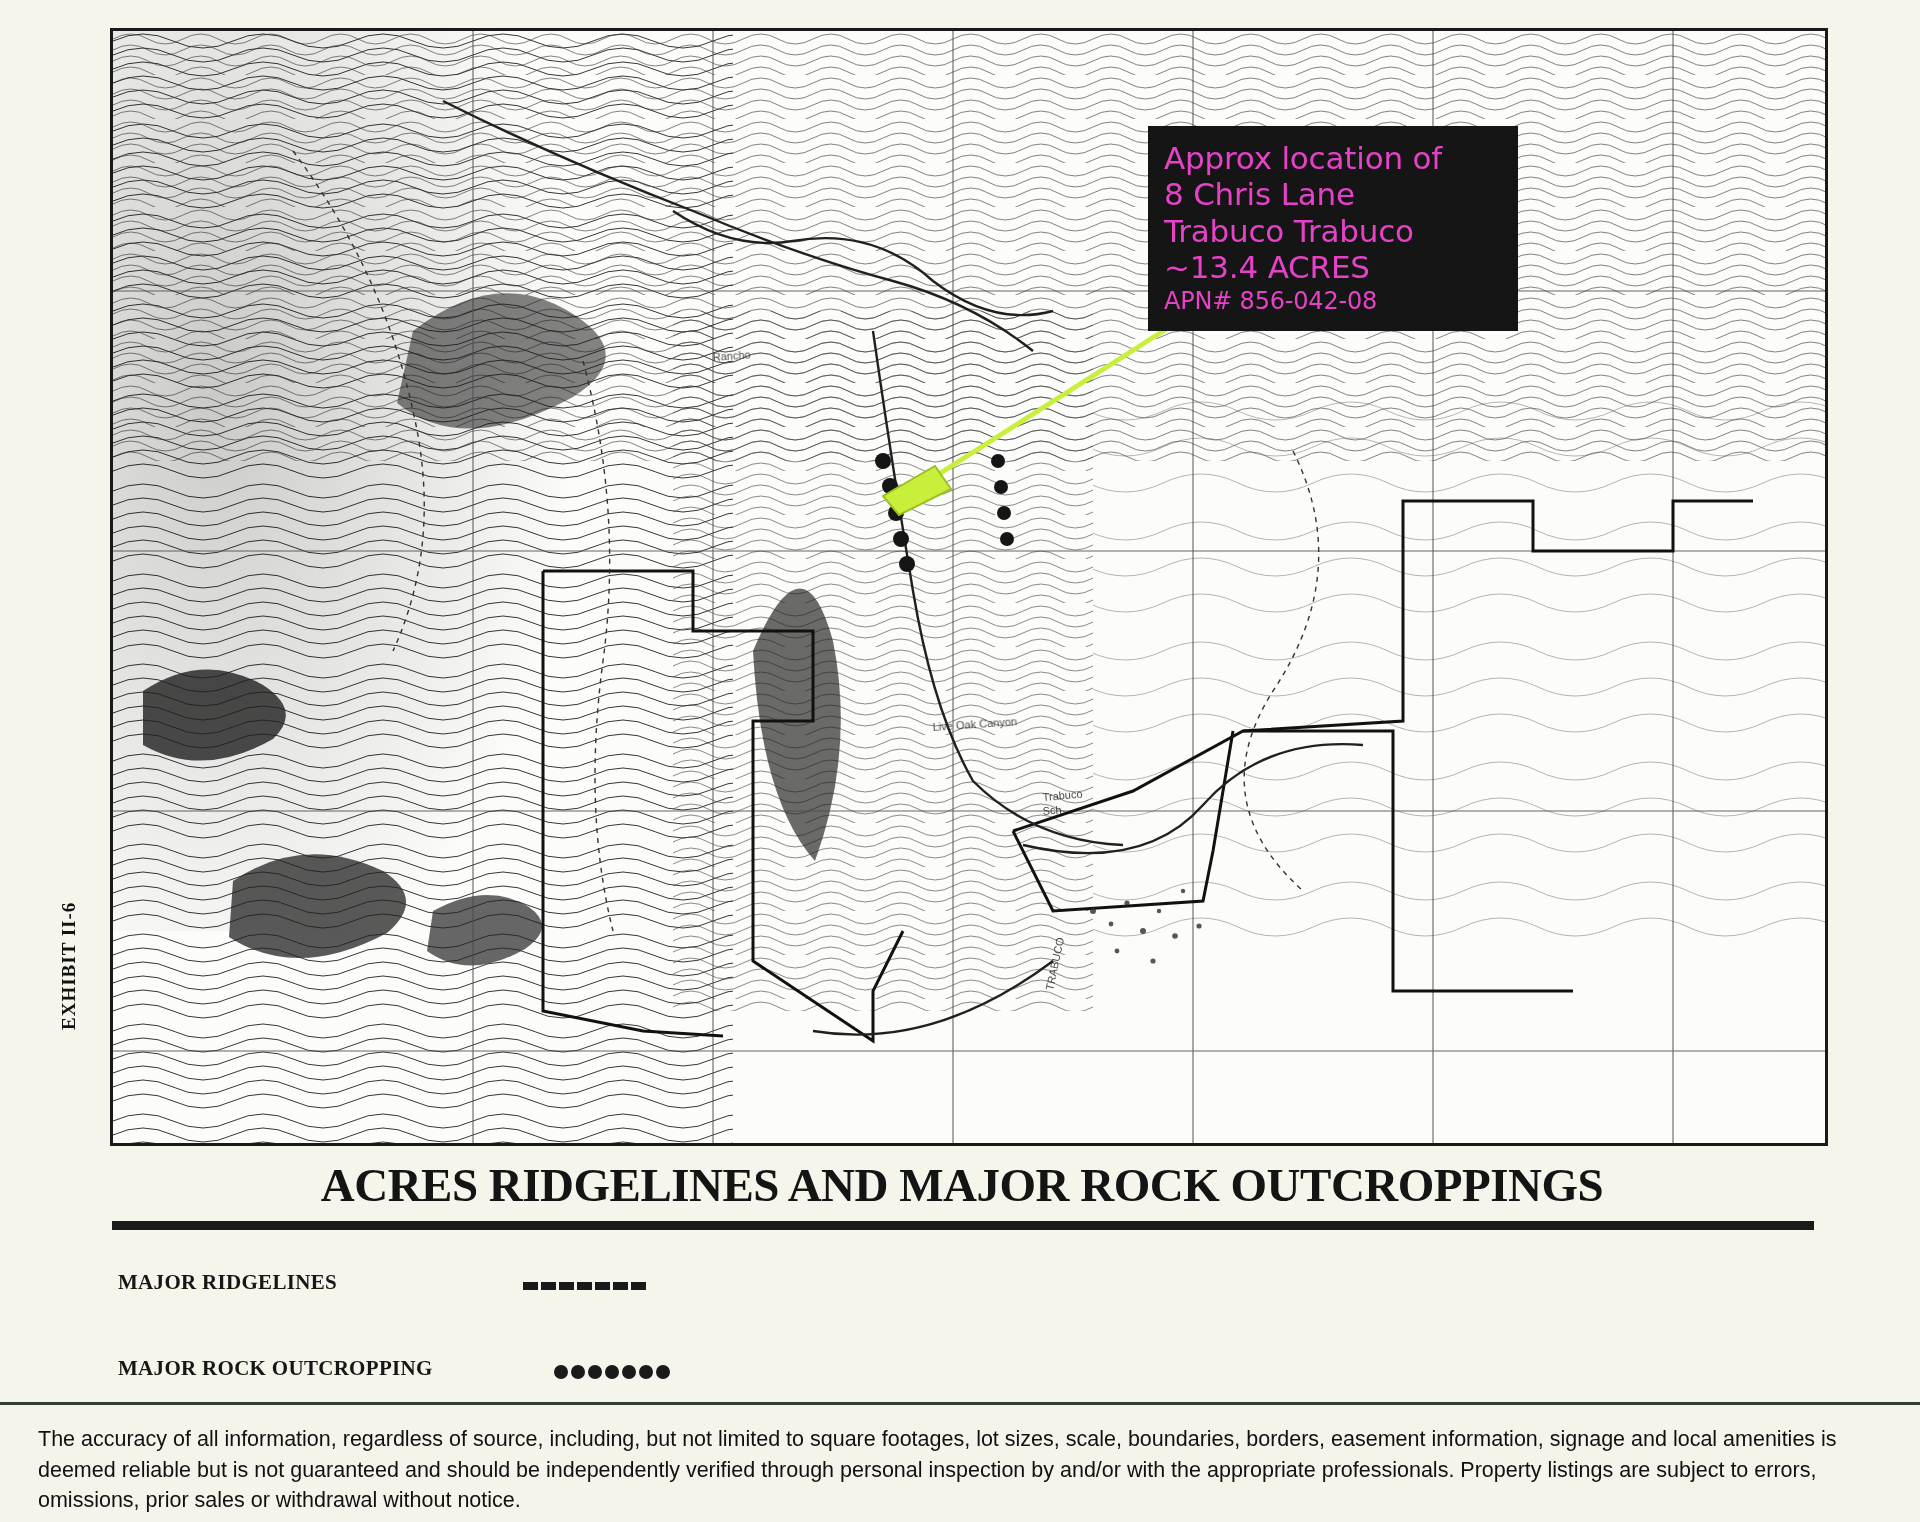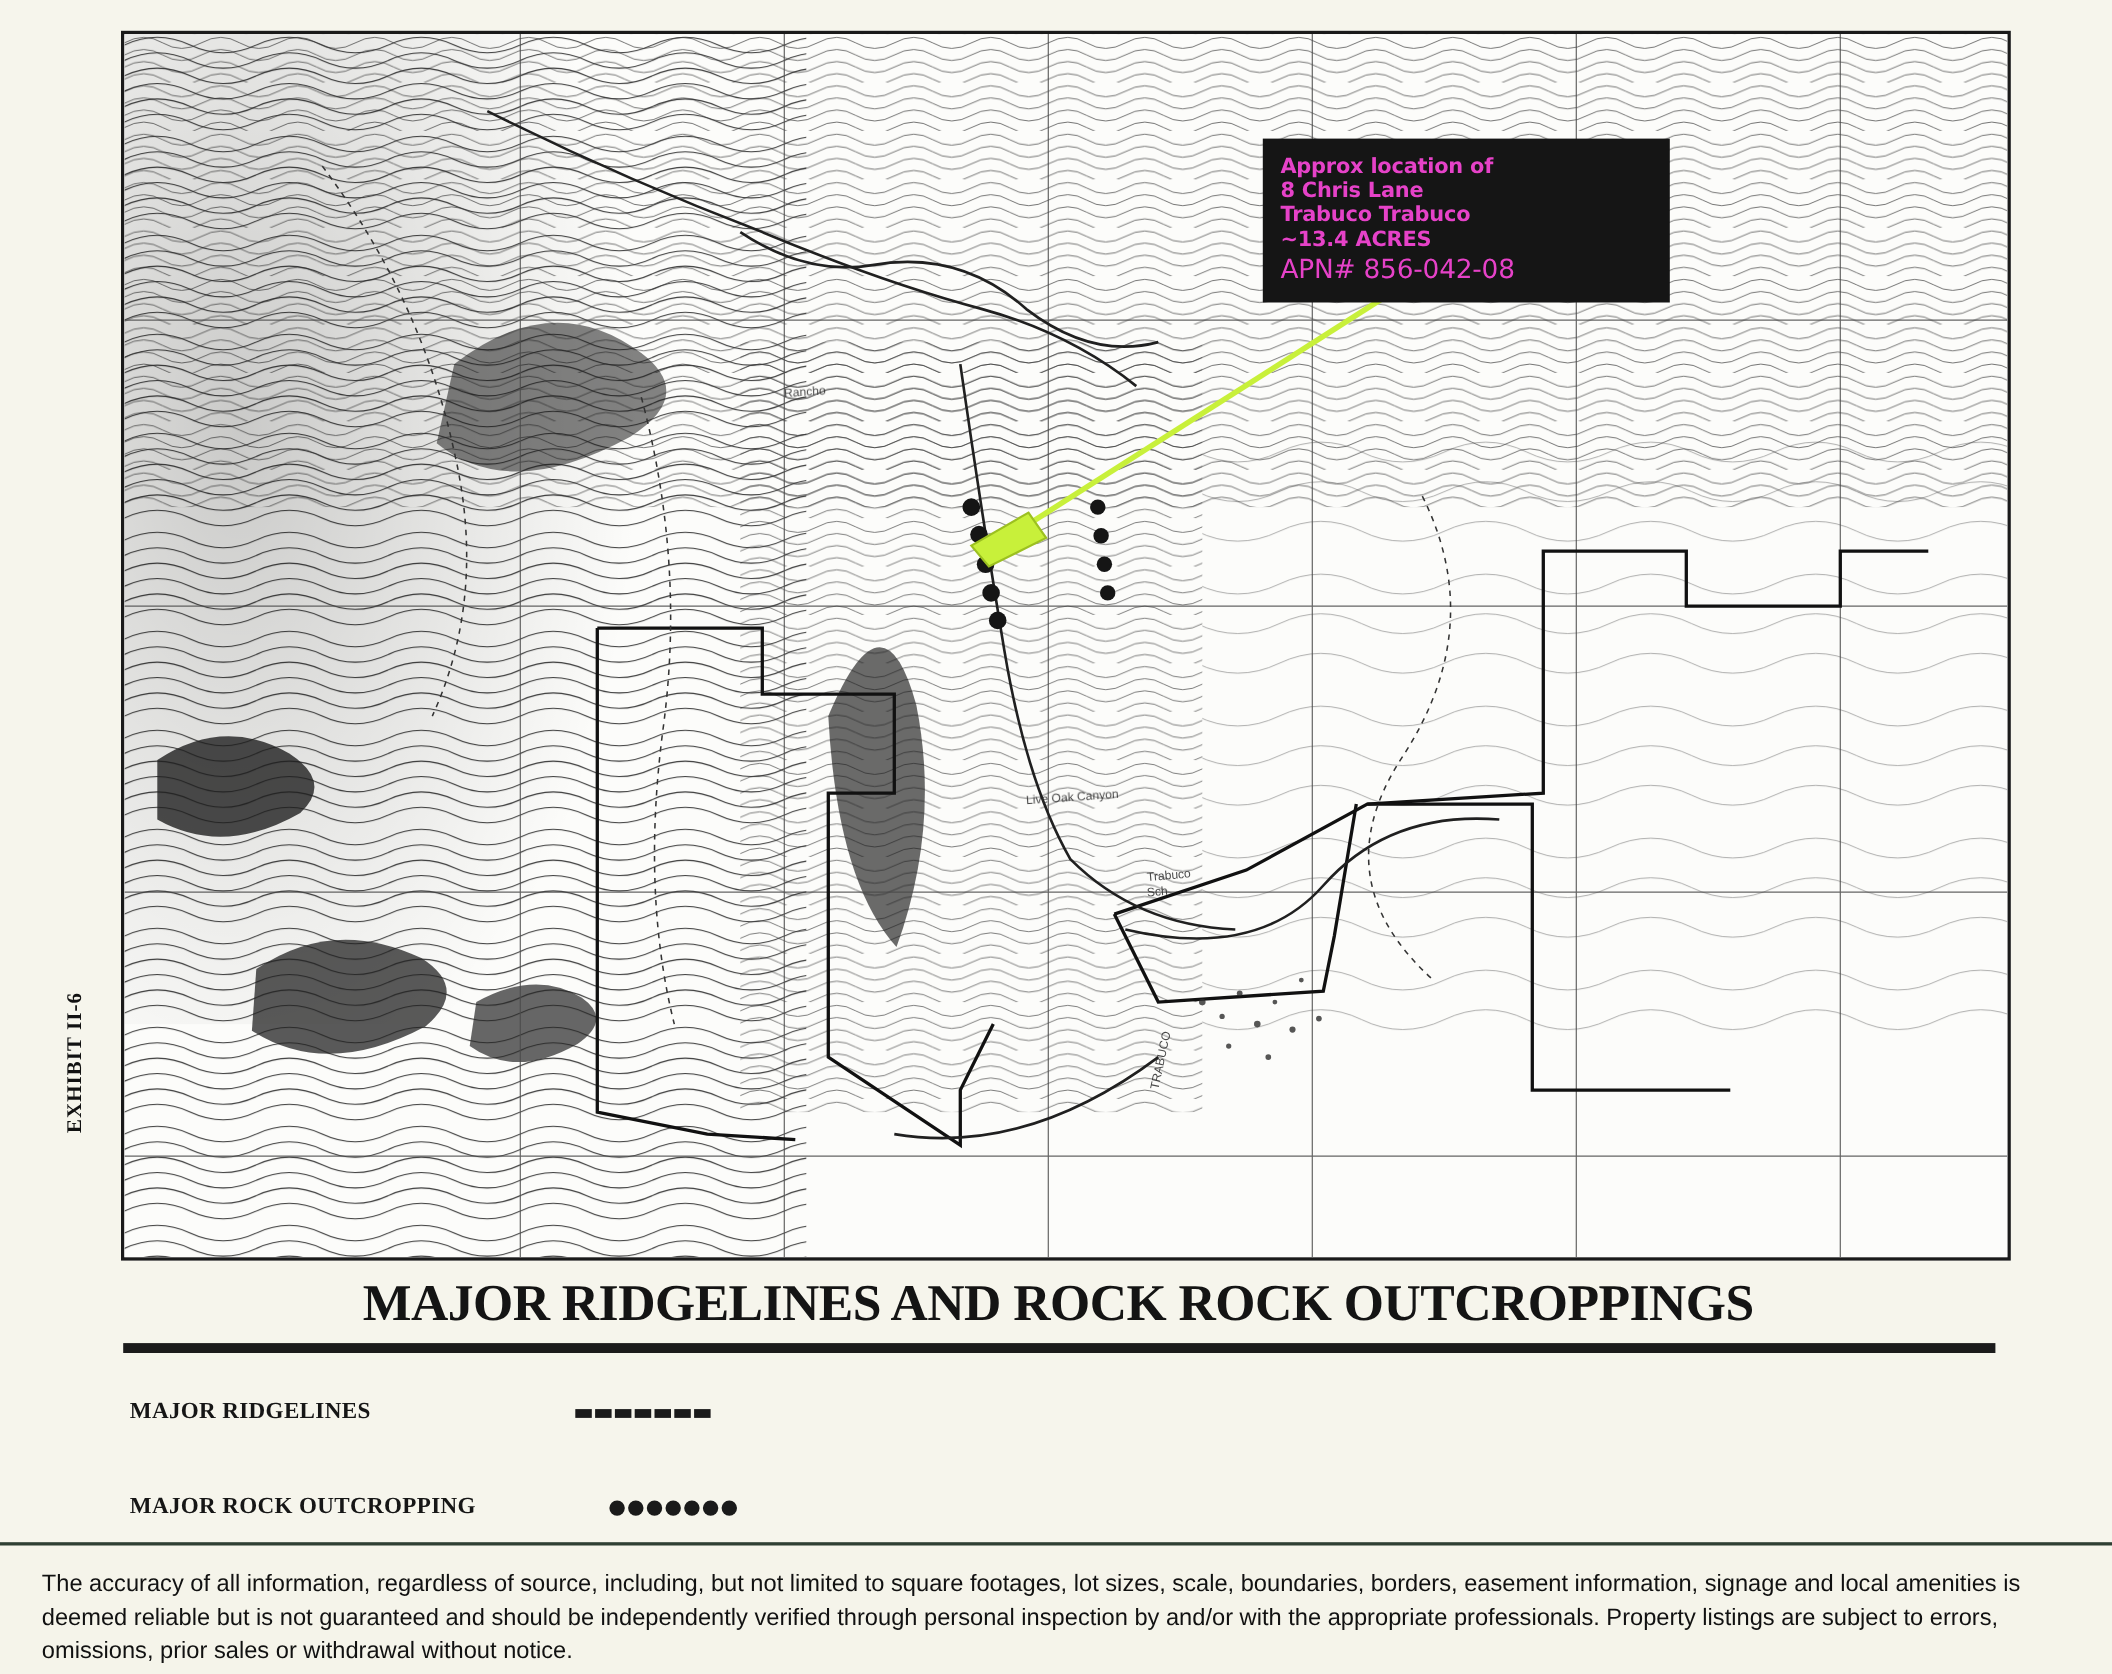--- a/index.html
+++ b/index.html
@@ -71,22 +71,22 @@
     position: absolute;
     left: 1035px;
     top: 95px;
     width: 370px;
     background: #151515;
     padding: 14px 16px 16px 16px;
     box-sizing: border-box;
   }
   .callout .line {
     font-family: "DejaVu Sans", sans-serif;
-    font-weight: bold;
-    font-size: 19px;
+    font-weight: normal;
+    font-size: 31px;
     line-height: 1.17;
     color: #e642c8;
     letter-spacing: -0.2px;
   }
   .callout .line.apn {
     font-weight: normal;
     font-size: 24px;
     margin-top: 2px;
   }
 
@@ -378,21 +378,21 @@
 
       <div class="callout">
         <div class="line">Approx location of</div>
         <div class="line">8 Chris Lane</div>
         <div class="line">Trabuco Trabuco</div>
         <div class="line">~13.4 ACRES</div>
         <div class="line apn">APN# 856-042-08</div>
       </div>
     </div>
 
-    <div class="map-title">MAJOR RIDGELINES AND ROCK ROCK OUTCROPPINGS</div>
+    <div class="map-title">ACRES RIDGELINES AND MAJOR ROCK OUTCROPPINGS</div>
     <div class="title-rule"></div>
 
     <div class="legend">
       <div class="legend-row">
         <div class="lbl">MAJOR RIDGELINES</div>
         <div class="sym dash-sym">
           <span></span><span></span><span></span><span></span><span></span><span></span><span></span>
         </div>
       </div>
     </div>

